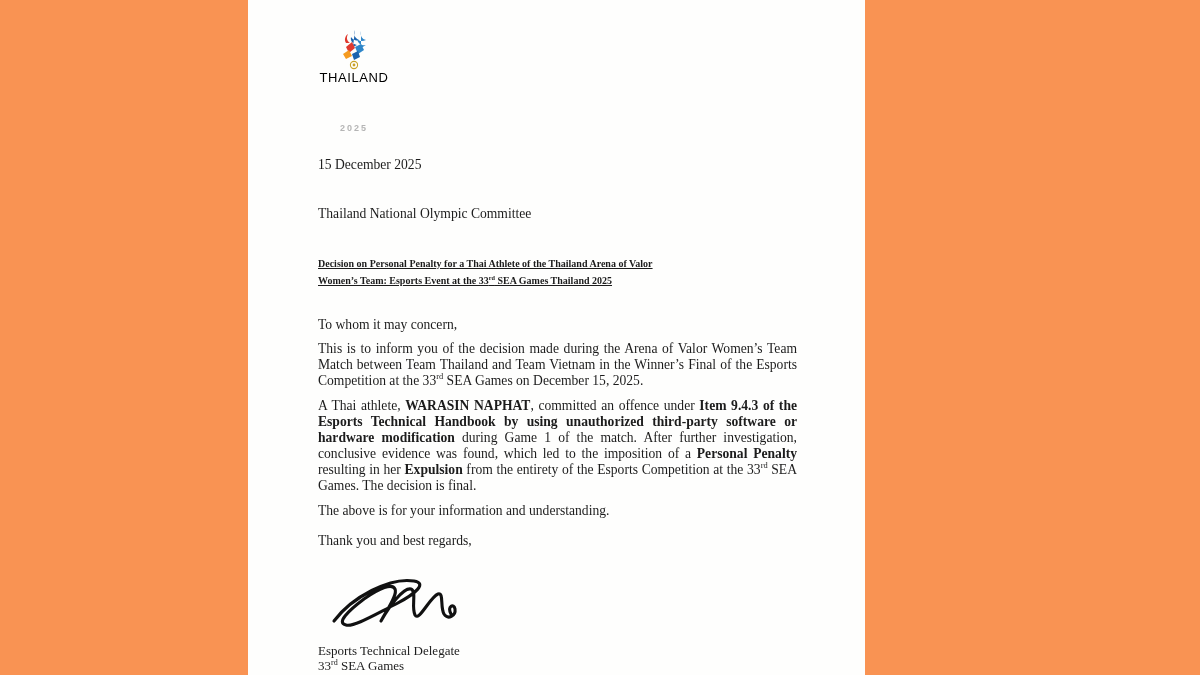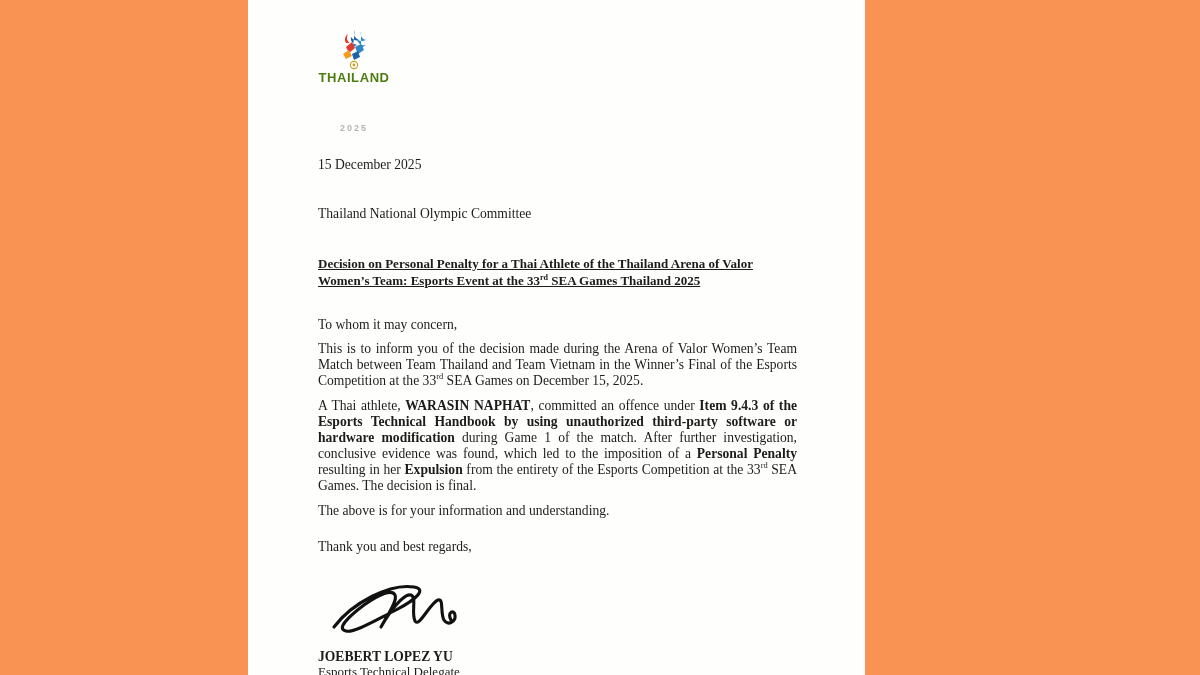--- a/index.html
+++ b/index.html
@@ -22,49 +22,49 @@
     background: #fefefd;
     box-sizing: border-box;
     padding: 28px 68px 0 70px;
     color: #1c1c1c;
   }
   
   .logo-block { width: 92px; margin-left: -10px; text-align: center; margin-bottom: 24px; }
   .logo-emblem { display: block; margin: 0 auto 1px auto; }
   .logo-title {
     font-family: "Liberation Sans", sans-serif;
-    font-weight: bold;
+    font-weight: normal;
     font-size: 13px;
     letter-spacing: 0.6px;
-    color: #4d7c0f;
+    color: #000000;
     line-height: 14px;
   }
   .logo-year {
     font-family: "Liberation Sans", sans-serif;
     font-weight: bold;
     font-size: 9px;
     letter-spacing: 2px;
     color: #b5b5b5;
     line-height: 10px;
     margin-top: 38px;
   }
   
   .line { font-size: 13.6px; line-height: 16px; margin: 0; }
   .date        { margin-bottom: 33px; }
   .recipient   { margin-bottom: 33px; }
   .subject {
-    font-size: 13px;
+    font-size: 10px;
     line-height: 17px;
     font-weight: bold;
     text-decoration: underline;
     margin: 0 0 28px 0;
   }
   .salutation  { margin-bottom: 8px; }
   .body-para   { text-align: justify; margin-bottom: 9px; }
-  .closing     { margin-bottom: 20px; }
+  .closing     { margin-bottom: 14px; }
   .regards     { margin-bottom: 22px; }
   .signature-wrap { margin-left: 6px; margin-bottom: 8px; }
   .signer-name { font-weight: bold; font-size: 13.6px; line-height: 15px; margin: 0; }
   .signer-line { font-size: 13px; line-height: 15px; margin: 0; }
   sup { font-size: 0.62em; line-height: 0; }
 </style>
 </head>
 <body>
 
 <div class="stage">
@@ -112,21 +112,20 @@
       <svg width="142" height="60" viewBox="0 0 142 60">
         <path d="M10 50 C 28 26, 66 6, 90 10 C 103 12, 93 22, 72 33
                  C 50 44, 30 56, 22 54 C 12 52, 24 40, 40 28
                  C 56 17, 68 12, 71 18 C 74 24, 62 40, 57 50
                  C 66 34, 80 16, 87 18 C 93 20, 87 36, 91 44
                  C 95 51, 106 26, 114 23 C 120 21, 116 36, 120 43
                  C 124 49, 132 45, 131 38 C 130 32, 123 35, 127 43" fill="none" stroke="#111111" stroke-width="3.1" stroke-linecap="round" stroke-linejoin="round"></path>
       </svg>
     </div>
 
-    <p class="signer-name">JOEBERT LOPEZ YU</p>
     <p class="signer-line">Esports Technical Delegate</p>
     <p class="signer-line"><span>33</span><sup>rd</sup><span> SEA Games</span></p>
 
   </div>
 
   <div class="band right"></div>
 
 </div>
 
 </body></html>

